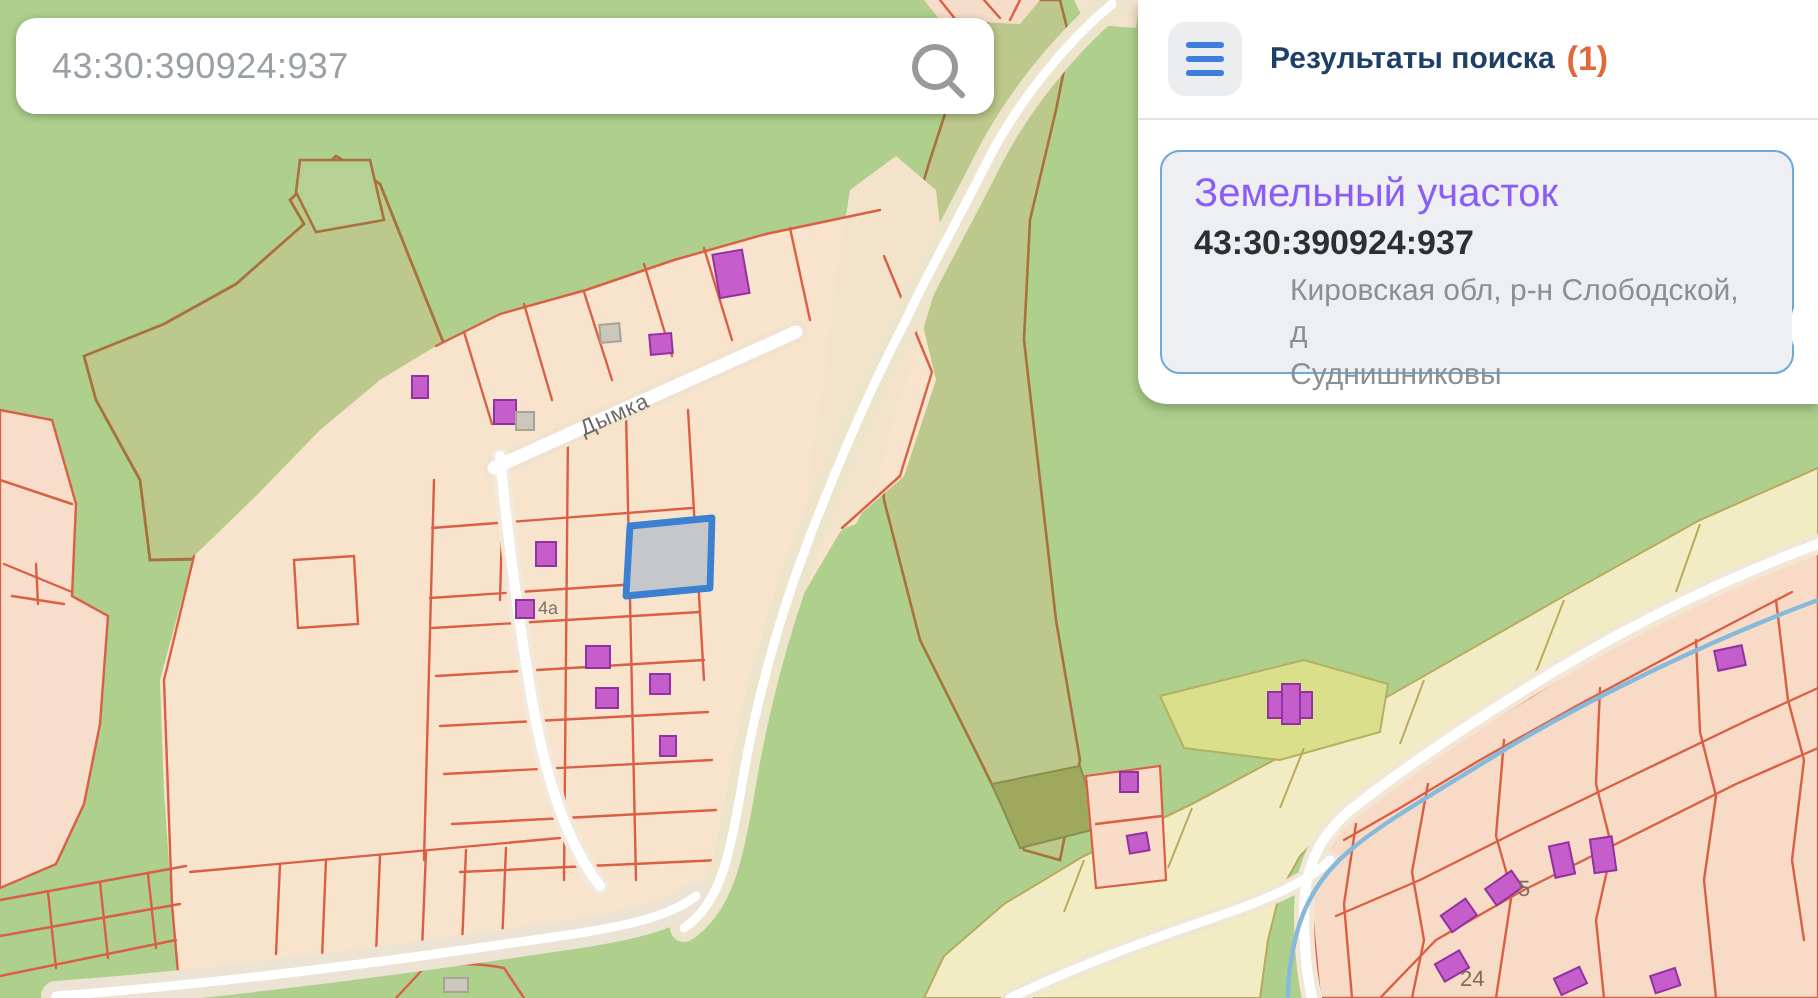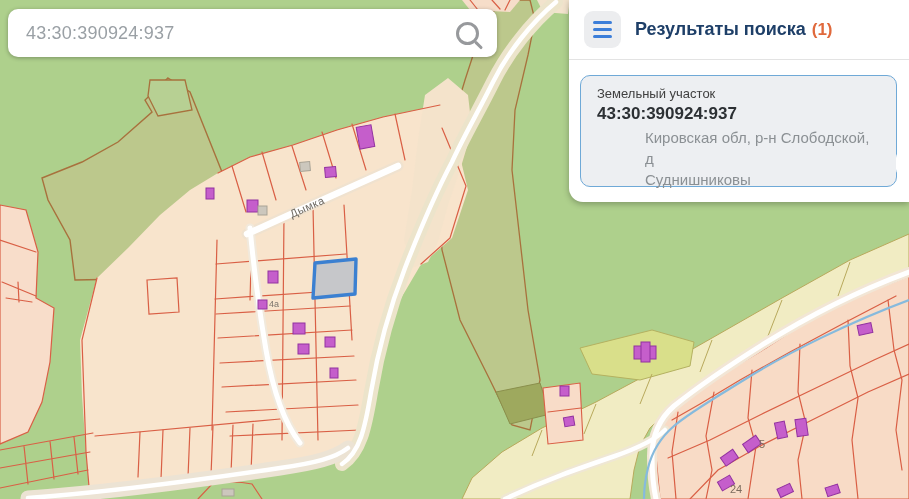--- a/index.html
+++ b/index.html
@@ -33,28 +33,28 @@
   .panel-header{
     height:60px;display:flex;align-items:center;padding:0 15px;
     border-bottom:1px solid #e3e3e3;box-sizing:border-box;
   }
   .burger{
     width:37px;height:37px;border-radius:9px;background:#ecedef;
     display:flex;flex-direction:column;justify-content:center;align-items:center;
     gap:3.5px;cursor:pointer;flex:0 0 auto;
   }
   .burger .bar{width:19px;height:3.5px;border-radius:2px;background:#3c7ed9;}
-  .panel-title{margin-left:14px;font-size:18px;font-weight:700;color:#1e3f68;}
+  .panel-title{margin-left:14px;font-size:15px;font-weight:700;color:#1e3f68;}
   .panel-count{margin-left:6px;font-size:17px;font-weight:700;color:#e0693c;}
   .result-card{
     position:absolute;left:11px;top:75px;width:317px;height:112px;box-sizing:border-box;
     background:#edeff2;border:1.5px solid #6fa9d7;border-radius:10px;
     padding:10px 16px;cursor:pointer;
   }
-  .card-type{font-size:13px;color:#404040;margin-bottom:3px;}
+  .card-type{font-size:20px;color:#8b5cf6;margin-bottom:3px;}
   .card-number{font-size:17px;font-weight:700;color:#2c3034;margin-bottom:3px;}
   .card-addr{font-size:15px;color:#8b9094;line-height:21px;margin-left:48px;}
   .panel-nub{
     position:absolute;right:-3px;top:150px;width:16px;height:27px;
     background:#ffffff;border-radius:8px;
   }
 </style>
 </head>
 <body>
 

